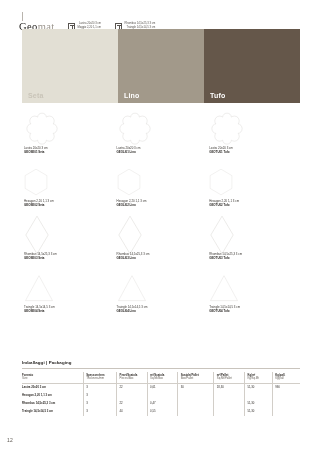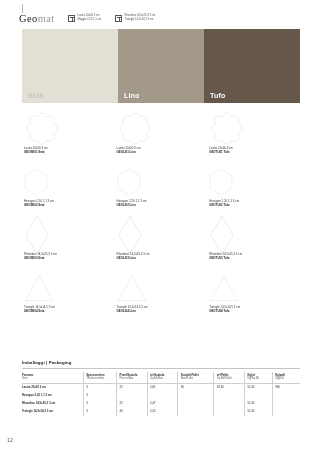--- a/index.html
+++ b/index.html
@@ -6,21 +6,21 @@
   html, body {
     width: 320px; height: 453px;
     background: #ffffff;
     font-family: "Liberation Sans", sans-serif;
     color: #2e2a26;
     overflow: hidden;
   }
   .page { position: relative; width: 320px; height: 453px; background:#fff; }
 
   
-  .header { position:absolute; left:0; top:4px; width:264px; height:28px; }
+  .header { position:absolute; left:0; top:12px; width:264px; height:28px;text-align:right; }
   .spine { position:absolute; left:22px; top:0; width:1px; height:9px; background:#b9b4ad; }
   .logo {
     position:absolute; left:19px; top:9px;
     font-family:"Liberation Serif", serif;
     font-size:10.5px; letter-spacing:.4px; color:#1d1a17; font-weight:400;
   }
   .logo .fade { color:#9b958d; }
 
   .badges { position:absolute; left:68px; top:10px; display:flex; gap:14px; }
   .badge { display:flex; align-items:flex-start; gap:2.5px; }

